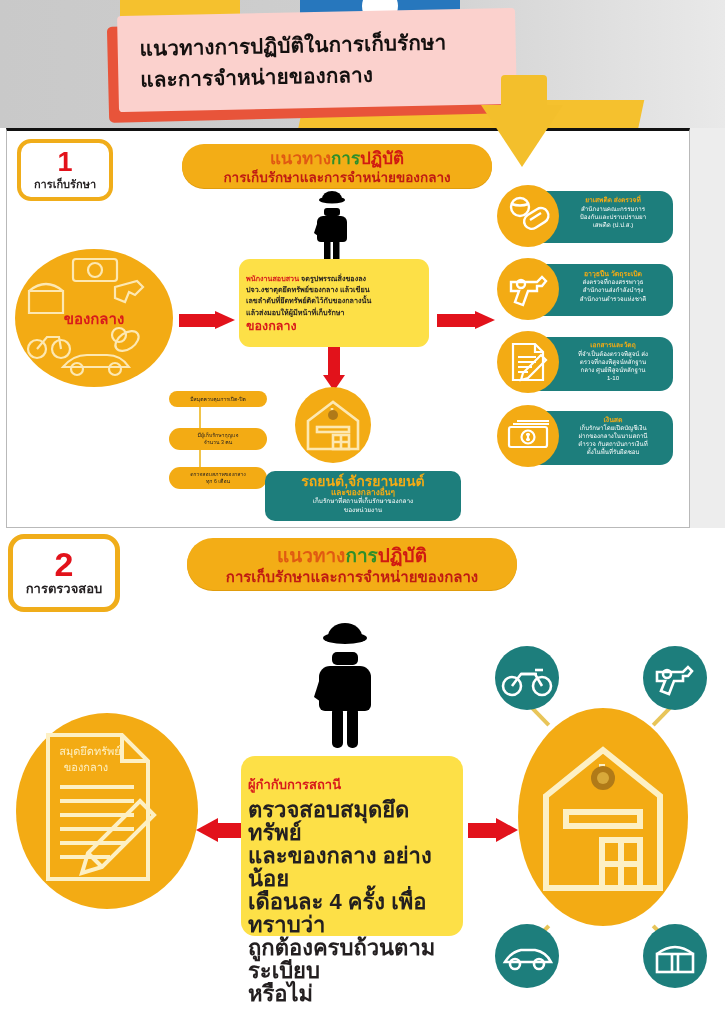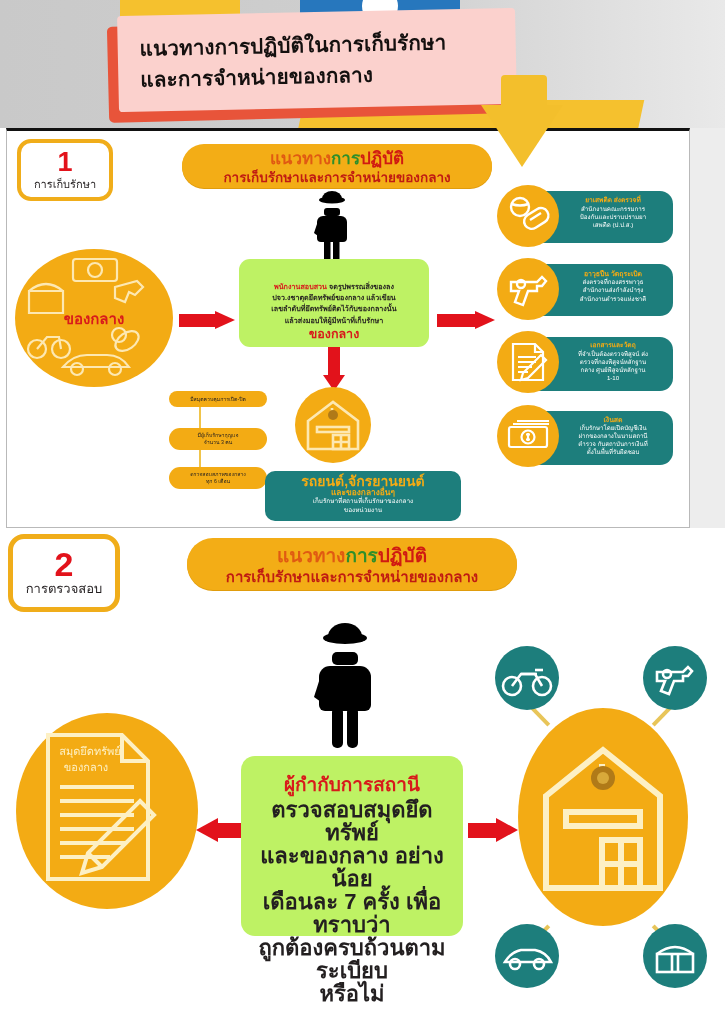--- a/index.html
+++ b/index.html
@@ -35,37 +35,37 @@
 
   
   .slide1 { position: absolute; left: 6px; top: 128px; width: 684px; height: 400px;
             background: #ffffff; border: 1px solid #b9b9b9; border-top: 3px solid #111111; overflow: hidden; }
   .slide1-edge { position: absolute; left: 690px; top: 128px; width: 35px; height: 400px; background: #ededed; }
 
   
   .step-badge { position: absolute; background: #ffffff; border: 4px solid #f0ad1a;
                 border-radius: 14px; text-align: center; padding-top: 5px; }
   .step-badge .num { color: #e2121b; font-weight: bold; font-size: 27px; line-height: 28px; }
-  .step-badge .lbl { color: #231f20; font-size: 11px; font-weight: normal; line-height: 16px; }
+  .step-badge .lbl { color: #231f20; font-size: 11px; font-weight: bold; line-height: 16px; }
 
   
   .pill-head { position: absolute; background: #f3ad16; border-radius: 22px; text-align: center;
                padding-top: 5px; box-shadow: 0 1px 0 #e09c0c; }
   .pill-head .l1 { font-size: 17px; font-weight: bold; line-height: 20px; }
   .pill-head .l2 { font-size: 13.5px; font-weight: bold; line-height: 17px; color: #c01b12; }
   .ph-a { color: #e05a12; } .ph-b { color: #2f8f2a; } .ph-c { color: #d01a12; }
 
   
   .circ { position: absolute; background: #f3ab14; border-radius: 50%; }
   .ellip { position: absolute; background: #f3ab14; border-radius: 50%; }
   .teal-card { position: absolute; background: #1d7e7c; border-radius: 13px; color: #ffffff;
                text-align: center; overflow: hidden; }
   .teal-card .hd { color: #f3ab14; font-weight: bold; }
-  .ybox { position: absolute; background: #bef264; border-radius: 10px; text-align: center;
-          color: #231f20; padding: 22px 7px; }
+  .ybox { position: absolute; background: #fde047; border-radius: 10px; 
+          color: #231f20; padding: 14px 7px; }
   .ypill { position: absolute; background: #f3ab14; border-radius: 12px; color: #231f20;
            text-align: center; font-size: 5.2px; line-height: 7px; display: flex;
            align-items: center; justify-content: center; padding: 2px; }
   .tealcirc { position: absolute; background: #1d7e7c; border-radius: 50%; }
   .connector { position: absolute; background: #f0c44a; }
   .arrow-r { position: absolute; }
   .arrow-r .bar { position: absolute; left: 0; top: 0; background: #e2121b; }
   .arrow-r .tip { position: absolute; width: 0; height: 0; }
 
   .evlabel { position: absolute; color: #d81a1b; font-weight: bold; }
@@ -339,25 +339,25 @@
     <div class="arrow-r" style="left:196px; top:290px; width:48px; height:24px;">
       <div class="bar" style="left:18px; width:30px; height:15px; top:5px;"></div>
       <div class="tip" style="left:0; top:0; border-top:12px solid transparent; border-bottom:12px solid transparent; border-right:22px solid #e2121b;"></div>
     </div>
     <div class="arrow-r" style="left:468px; top:290px; width:48px; height:24px;">
       <div class="bar" style="width:30px; height:15px; top:5px;"></div>
       <div class="tip" style="left:28px; top:0; border-top:12px solid transparent; border-bottom:12px solid transparent; border-left:22px solid #e2121b;"></div>
     </div>
 
     <div class="ybox" style="left:241px; top:228px; width:222px; height:180px; border-radius:14px; padding-top:16px;">
-      <div style="color:#d81a1b; font-weight:bold; font-size:19px; line-height:26px;">ผู้กำกับการสถานี</div>
+      <div style="color:#d81a1b; font-weight:bold; font-size:13px; line-height:26px;">ผู้กำกับการสถานี</div>
       <div style="font-weight:bold; font-size:22px; line-height:23px; color:#231f20;">
         <div>ตรวจสอบสมุดยึดทรัพย์</div>
         <div>และของกลาง อย่างน้อย</div>
-        <div>เดือนละ 7 ครั้ง เพื่อทราบว่า</div>
+        <div>เดือนละ 4 ครั้ง เพื่อทราบว่า</div>
         <div>ถูกต้องครบถ้วนตามระเบียบ</div>
         <div>หรือไม่</div>
       </div>
     </div>
 
     <div style="position:absolute; left:520px; top:183px; width:34px; height:4px; background:#e8c559; transform:rotate(46deg);"></div>
     <div style="position:absolute; left:648px; top:183px; width:34px; height:4px; background:#e8c559; transform:rotate(-46deg);"></div>
     <div style="position:absolute; left:520px; top:408px; width:34px; height:4px; background:#e8c559; transform:rotate(-46deg);"></div>
     <div style="position:absolute; left:648px; top:408px; width:34px; height:4px; background:#e8c559; transform:rotate(46deg);"></div>
 

